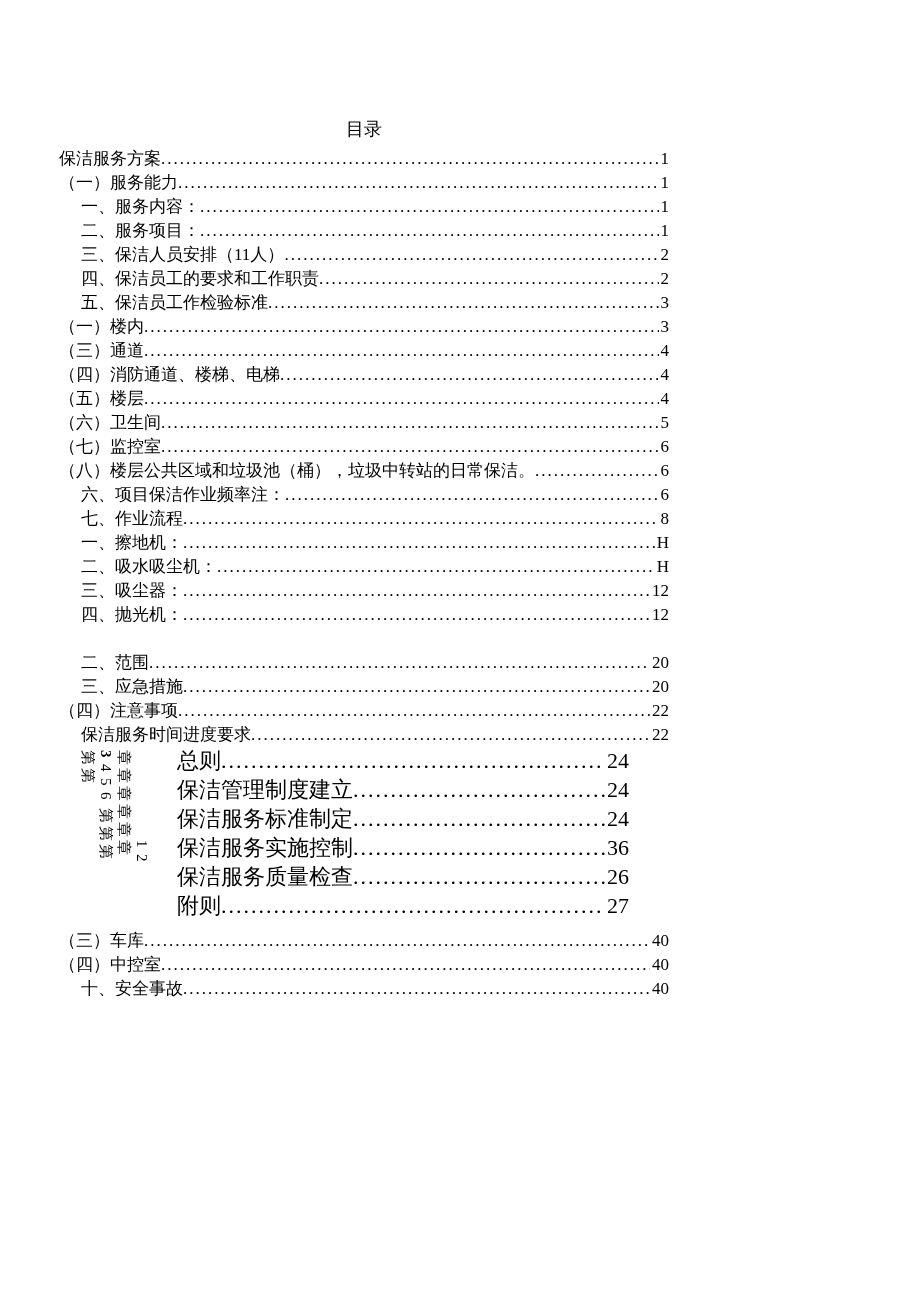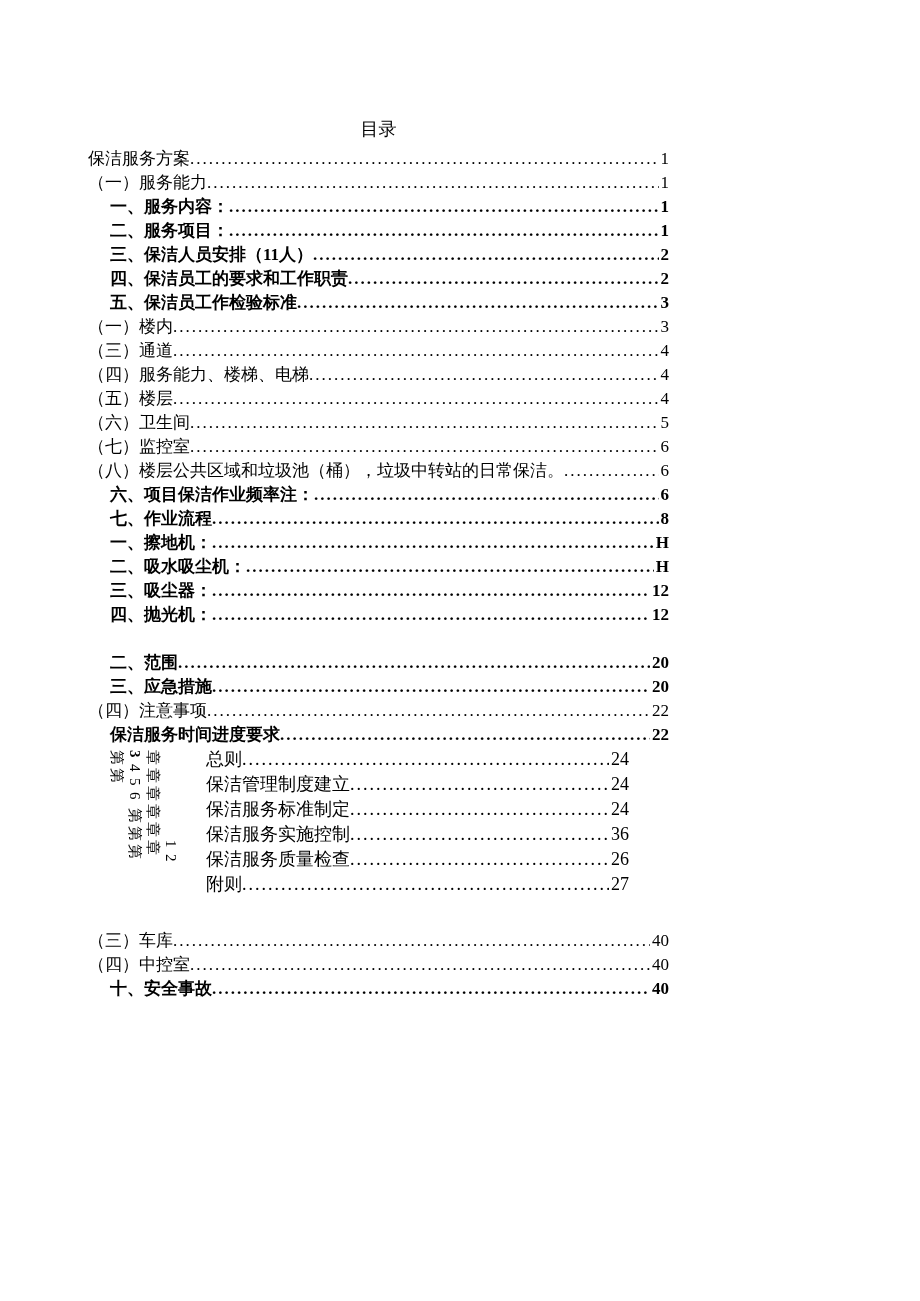--- a/index.html
+++ b/index.html
@@ -4,21 +4,21 @@
 <style>
   html, body {
     margin: 0;
     padding: 0;
     background: #fff;
   }
   .page {
     width: 804px;
     height: 1301px;
     box-sizing: border-box;
-    padding: 120px 135px 0 88px;
+    padding: 120px 135px 0 59px;
     font-family: "SimSun", "宋体", serif;
     color: #000;
     font-size: 17px;
     line-height: 1.0;
   }
   .title {
     text-align: center;
     font-size: 18px;
     margin-bottom: 12px;
   }
@@ -38,21 +38,21 @@
   }
   .dots::after {
     content: "..................................................................................................................................";
   }
   .pg {
     white-space: nowrap;
     padding-left: 2px;
   }
   .ind0 { padding-left: 0px; }
   .ind1 { padding-left: 0px; }
-  .ind2 { padding-left: 22px; font-weight: bold; }
+  .ind2 { padding-left: 22px; }
   .gap { height: 24px; }
 
   .special-block {
     position: relative;
     height: 150px;
     margin-bottom: 8px;
   }
   .rot-stack {
     position: absolute;
     left: 30px;
@@ -71,21 +71,21 @@
     position: absolute;
     left: 118px;
     top: 0;
     right: 40px;
   }
   .ch-line {
     display: flex;
     align-items: baseline;
     white-space: nowrap;
     margin-bottom: 7px;
-    font-size: 18px;
+    font-size: 22px;
   }
 </style>
 </head>
 <body>
 
 <div class="page">
   <div class="title">目录</div>
 
   <div id="toc-main">
       <div class="toc-line ind0">
@@ -127,21 +127,21 @@
         <span class="toc-label">（一）楼内</span>
         <span class="dots"></span>
         <span class="pg">3</span>
       </div>
       <div class="toc-line ind1">
         <span class="toc-label">（三）通道</span>
         <span class="dots"></span>
         <span class="pg">4</span>
       </div>
       <div class="toc-line ind1">
-        <span class="toc-label">（四）服务能力、楼梯、电梯</span>
+        <span class="toc-label">（四）消防通道、楼梯、电梯</span>
         <span class="dots"></span>
         <span class="pg">4</span>
       </div>
       <div class="toc-line ind1">
         <span class="toc-label">（五）楼层</span>
         <span class="dots"></span>
         <span class="pg">4</span>
       </div>
       <div class="toc-line ind1">
         <span class="toc-label">（六）卫生间</span>

